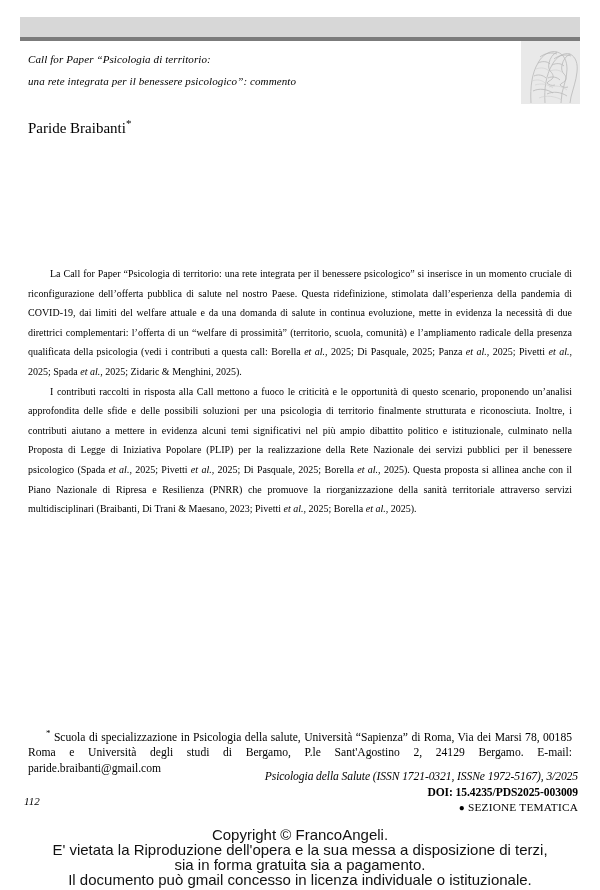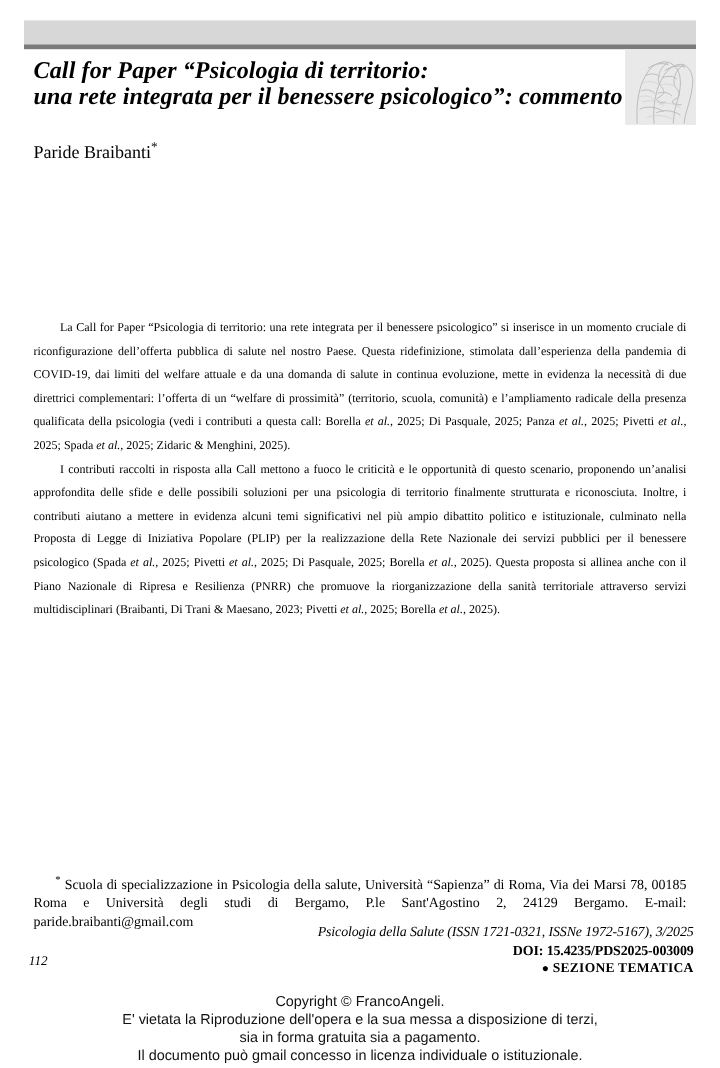--- a/index.html
+++ b/index.html
@@ -55,25 +55,24 @@
 
   
   .title-block {
     position: absolute;
     left: 28px;
     top: 48px;
     width: 485px;
   }
   .title-line {
     font-style: italic;
-    font-size: 20px;
+    font-size: 11px;
     line-height: 22px;
     letter-spacing: 0.1px;
     white-space: nowrap;
-    font-weight: bold;
   }
 
   
   .author {
     position: absolute;
     left: 28px;
     top: 118px;
     font-size: 15px;
     line-height: 20px;
   }
@@ -130,21 +129,21 @@
   .journal-line {
     font-style: italic;
     font-weight: normal;
     letter-spacing: -0.1px;
   }
   .doi-line {
     font-weight: bold;
     letter-spacing: -0.1px;
   }
   .section-line {
-    font-weight: bold;
+    font-weight: normal;
     font-size: 11.3px;
     letter-spacing: 0.2px;
   }
   .section-line .bullet { font-size: 10px; }
 
   .page-number {
     position: absolute;
     left: 24px;
     top: 795px;
     font-style: italic;
@@ -152,21 +151,21 @@
   }
 
   
   .copyright {
     position: absolute;
     left: 0;
     top: 827px;
     width: 600px;
     text-align: center;
     font-family: "Liberation Sans", "DejaVu Sans", sans-serif;
-    font-size: 12px;
+    font-size: 15px;
     line-height: 15px;
     color: #111111;
   }
   .copyright div { white-space: nowrap; }
 </style>
 </head>
 <body>
 
 <div class="header-band-wrap">
   <div class="header-band-light"></div>

